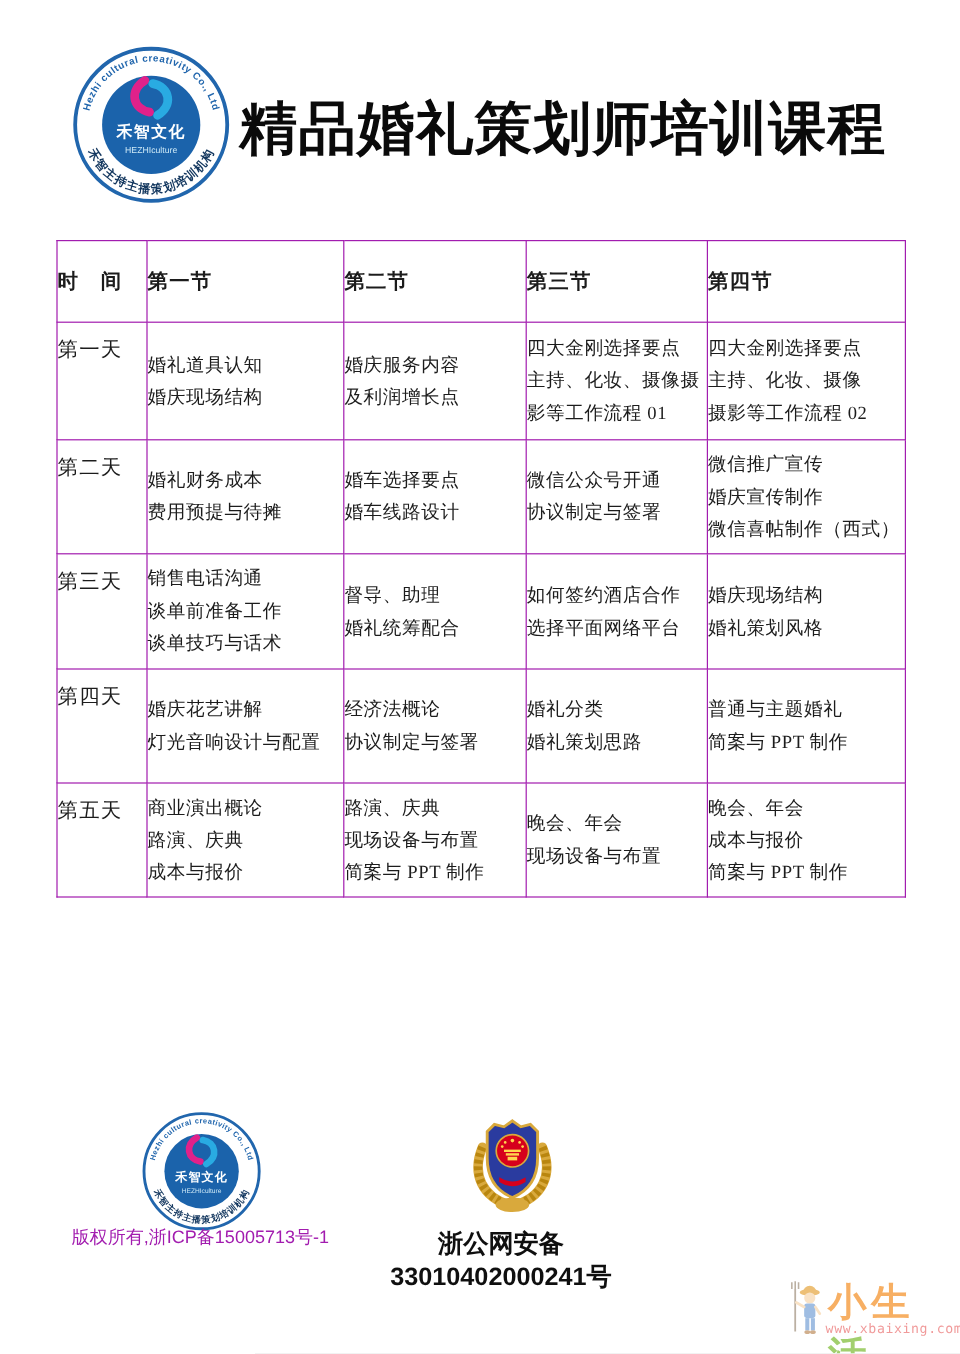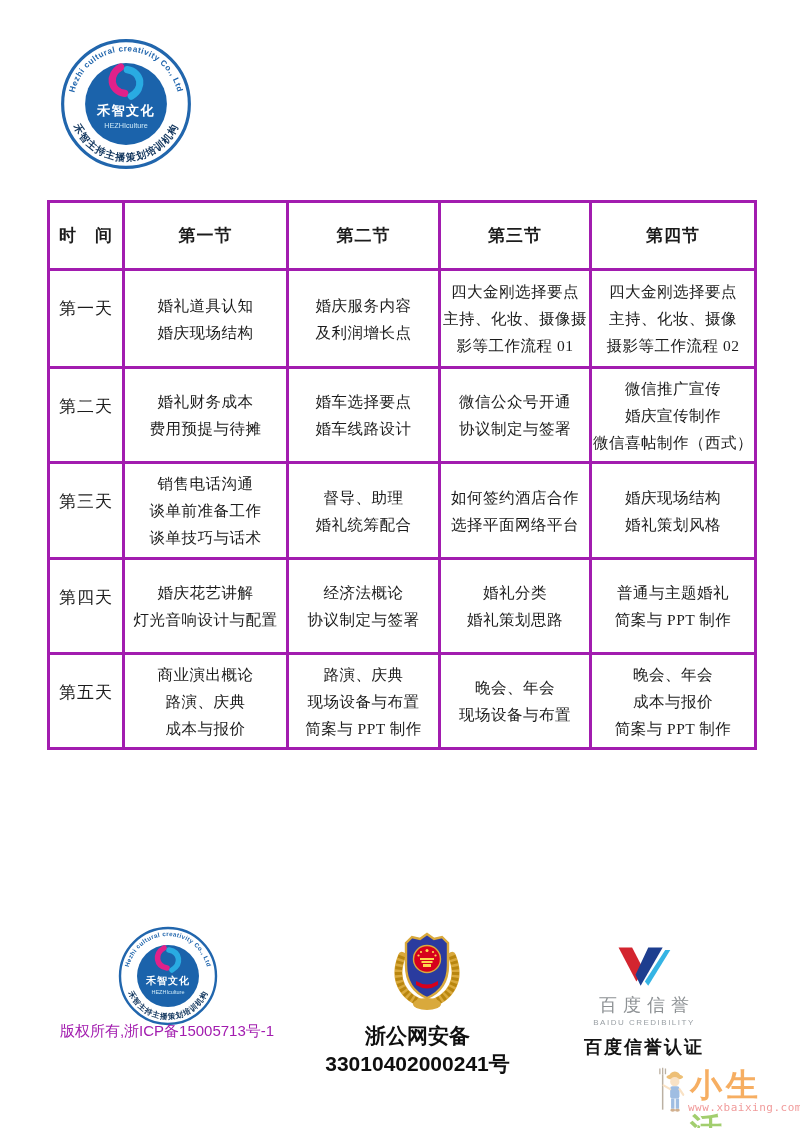--- a/index.html
+++ b/index.html
@@ -19,25 +19,25 @@
   }
   
   table.schedule {
     position:absolute; left:47px; top:200px; width:707px;
     border-collapse:collapse; table-layout:fixed;
   }
   .schedule col.c0{width:75px;} .schedule col.c1{width:164px;}
   .schedule col.c2{width:152px;} .schedule col.c3{width:151px;}
   .schedule col.c4{width:165px;}
   .schedule th, .schedule td {
-    border:3px solid #a21caf; text-align:center; color:#1c1c1c;
+    border:1px solid #a21caf; text-align:left; color:#1c1c1c;
     font-family:"Liberation Serif","DejaVu Serif",serif;
   }
   .schedule th { font-size:17px; font-weight:600; letter-spacing:1px; height:68px; }
-  .schedule td.day { vertical-align:top; padding-top:26px; font-size:17px; letter-spacing:1px; }
+  .schedule td.day { vertical-align:top; padding-top:11px; font-size:17px; letter-spacing:1px; }
   .schedule td.cell {
     vertical-align:middle; font-size:15.5px; line-height:27px;
     white-space:pre-line; letter-spacing:0.5px;
   }
   tr.r1{height:98px;} tr.r2{height:95px;} tr.r3{height:96px;}
   tr.r4{height:95px;} tr.r5{height:95px;} tr.r6{height:106px;}
   
   .sans { font-family:"Liberation Sans","DejaVu Sans",sans-serif; }
   .copyright {
     position:absolute; left:42px; top:1022px; width:250px; text-align:center;
@@ -83,20 +83,21 @@
     <circle cx="50" cy="50" r="48" fill="#ffffff" stroke="#2166ad" stroke-width="2.4"></circle>
     <circle cx="50" cy="50" r="31" fill="#1b63ab"></circle>
     <text class="arc-top-text"><textPath href="#arcTop1" startOffset="50%" text-anchor="middle">Hezhi cultural creativity Co., Ltd</textPath></text>
     <text class="arc-bot-text"><textPath href="#arcBot1" startOffset="50%" text-anchor="middle">禾智主持主播策划培训机构</textPath></text>
     <path d="M46,22 C36,28 38,40 49,42" fill="none" stroke="#e0218a" stroke-width="5.5" stroke-linecap="round"></path>
     <path d="M54,44 C64,38 62,26 51,24" fill="none" stroke="#29abe2" stroke-width="5.5" stroke-linecap="round"></path>
     <text class="logo-cn" x="50" y="58" text-anchor="middle">禾智文化</text>
     <text class="logo-en" x="50" y="68" text-anchor="middle">HEZHIculture</text>
   </svg>
 
+  <div class="title">精品婚礼策划师培训课程</div>
 
   <table class="schedule">
     <colgroup>
         <col class="c0">
         <col class="c1">
         <col class="c2">
         <col class="c3">
         <col class="c4">
       </colgroup>
     <thead>
@@ -205,30 +206,20 @@
     <circle cx="27.5" cy="25.5" r="1.1" fill="#ffd44d"></circle>
     <circle cx="44.5" cy="25.5" r="1.1" fill="#ffd44d"></circle>
     <rect x="29" y="28" width="14" height="2" fill="#ffd44d"></rect>
     <rect x="30.5" y="31" width="11" height="2" fill="#ffd44d"></rect>
     <rect x="32" y="34" width="8" height="3" fill="#ffd44d"></rect>
     <path d="M25,51 Q36,58 47,51 L47,55 Q36,62 25,55 Z" fill="#d6001c"></path>
   </svg>
 
   <div class="police-text sans">浙公网安备 33010402000241号</div>
 
-  <div class="baidu-block">
-    <svg class="baidu-v" viewBox="0 0 66 50">
-      <polygon points="3,2 19,2 33,29 24,42" fill="#d3252f"></polygon>
-      <polygon points="38,2 55,2 29,47 23,34" fill="#1d3e8f"></polygon>
-      <polygon points="58,5 64,5 38,47 34,42" fill="#35b4e4"></polygon>
-    </svg>
-    <div class="baidu-cn sans">百度信誉</div>
-    <div class="baidu-en sans">BAIDU CREDIBILITY</div>
-    <div class="baidu-cert sans">百度信誉认证</div>
-  </div>
 
   <div class="watermark">
     <svg class="farmer" viewBox="0 0 30 52">
       <line x1="5" y1="8" x2="5" y2="46" stroke="#b0a392" stroke-width="1.6"></line>
       <path d="M2,8 L2,2 M5,8 L5,1 M8,8 L8,2" stroke="#b0a392" stroke-width="1.4" fill="none"></path>
       <ellipse cx="18" cy="11" rx="9" ry="3" fill="#eab55f"></ellipse>
       <path d="M12,11 A6,6 0 0 1 24,11 Z" fill="#eab55f"></path>
       <circle cx="18" cy="16" r="5" fill="#f9ddbb"></circle>
       <rect x="13" y="21" width="10" height="13" rx="2.5" fill="#8fb2dd"></rect>
       <line x1="13" y1="24" x2="6" y2="20" stroke="#f9ddbb" stroke-width="2.4" stroke-linecap="round"></line>

